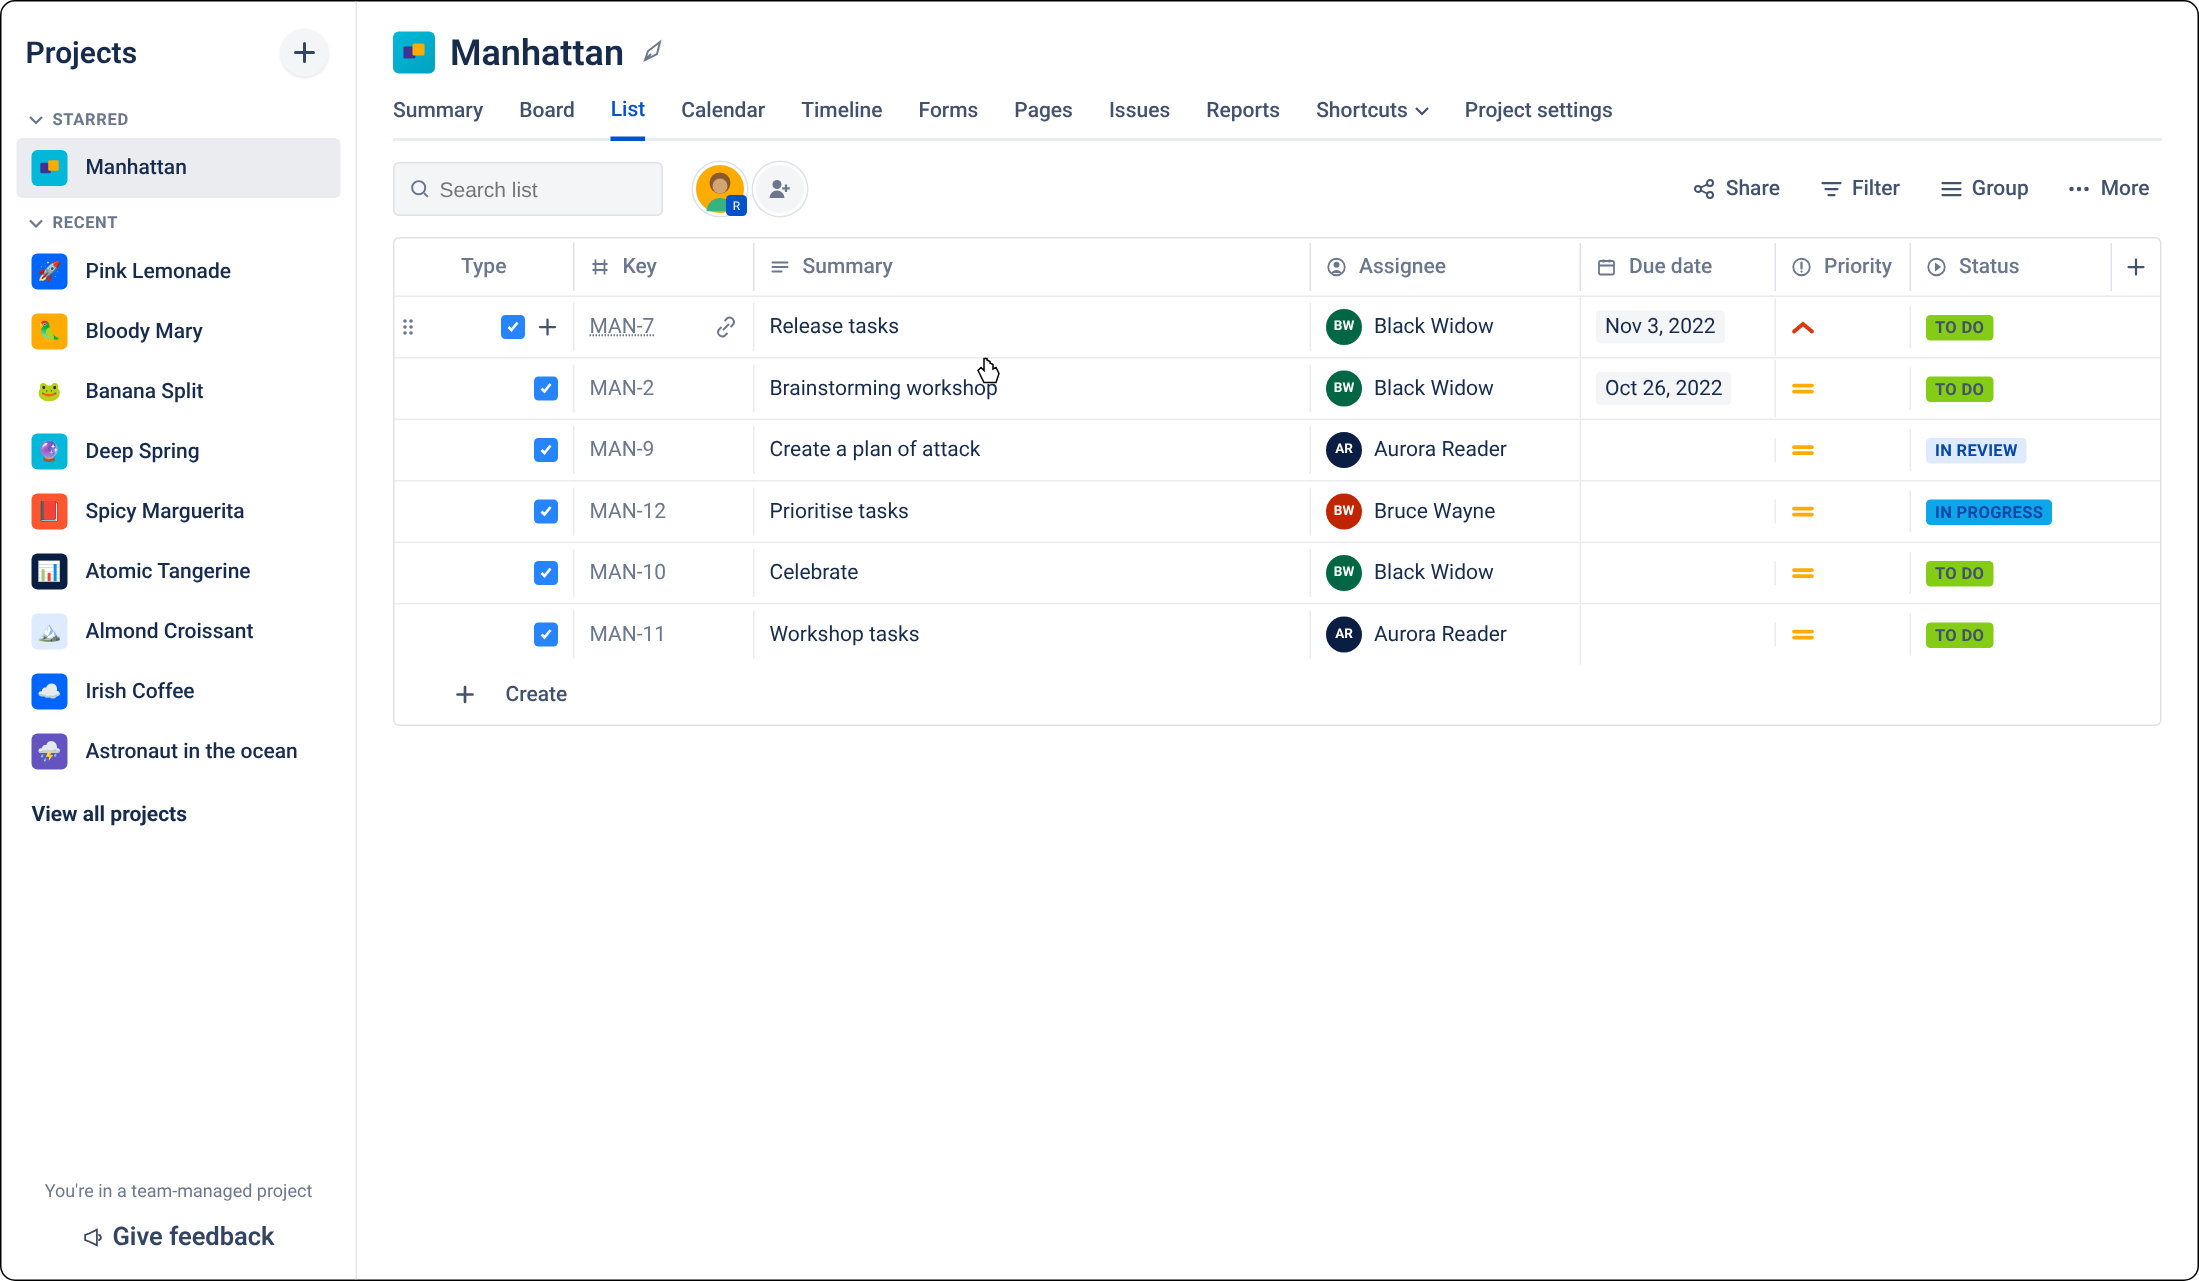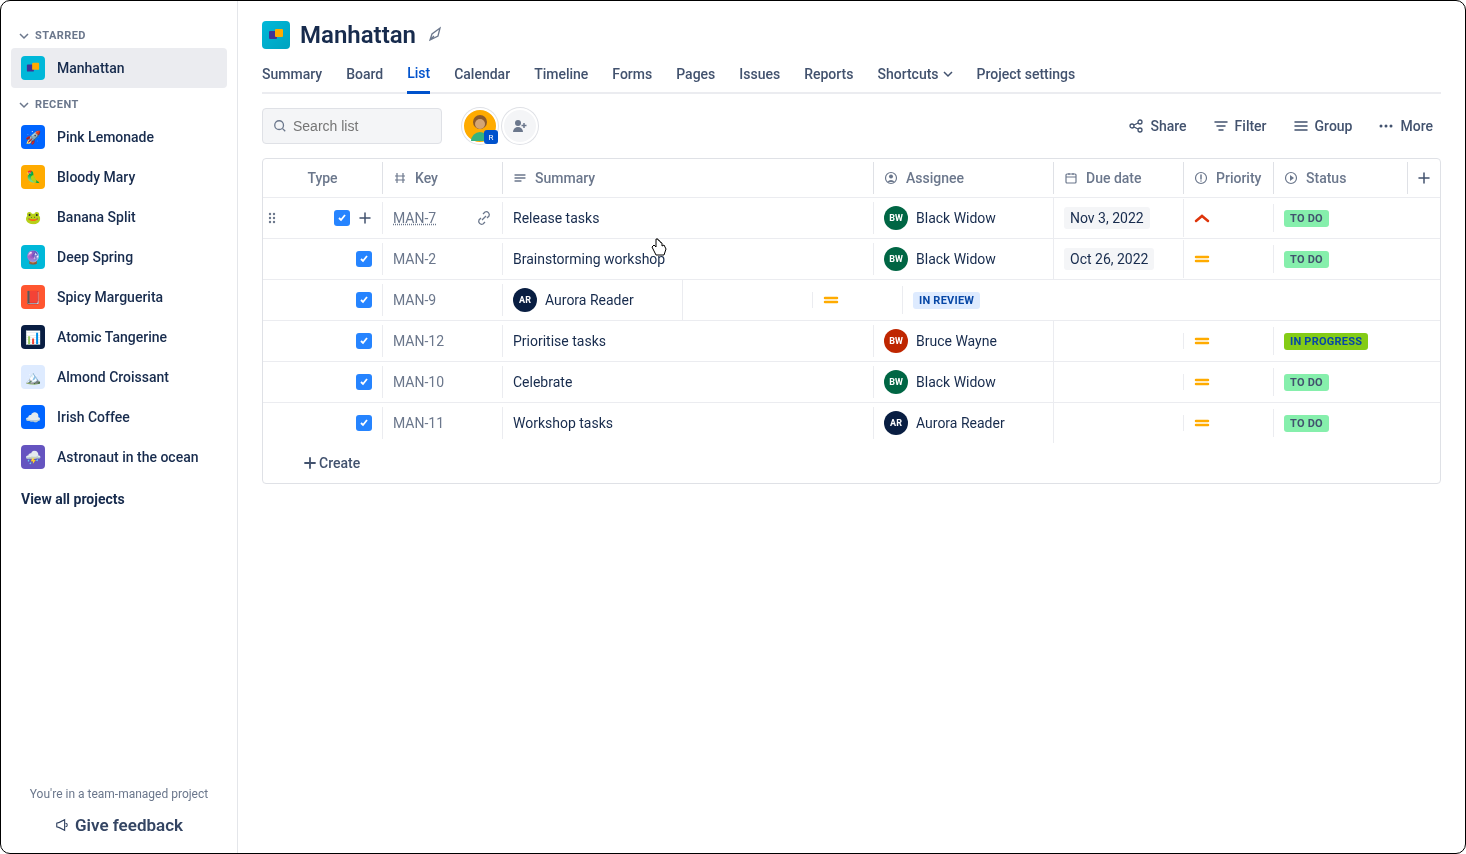--- a/index.html
+++ b/index.html
@@ -54,39 +54,47 @@
 .c-assignee { width:180px; border-right:1px solid #ebecf0; }
 .c-due { width:130px; border-right:1px solid #ebecf0; }
 .c-priority { width:90px; border-right:1px solid #ebecf0; justify-content:flex-start; }
 .c-status { width:134px; }
 .row.hdr .cell { border-right:1px solid #dfe1e6; }
 
 .task-check { width:16px; height:16px; background:#2684FF; border-radius:3px; display:flex; align-items:center; justify-content:center; color:#fff; }
 .avatar-sm { width:24px; height:24px; border-radius:50%; display:flex; align-items:center; justify-content:center; font-size:9px; color:#fff; font-weight:700; flex-shrink:0; }
 .date-chip { background:#f4f5f7; padding:3px 6px; border-radius:3px; font-size:14px; }
 .status-chip { padding:2px 6px; border-radius:3px; font-size:11px; font-weight:700; letter-spacing:.02em; }
-.st-todo { background:#86efac; color:#42526E; }
+.st-todo { background:#84cc16; color:#42526E; }
 .st-review { background:#DEEBFF; color:#0747A6; }
-.st-progress { background:#84cc16; color:#0747A6; }
+.st-progress { background:#0ea5e9; color:#0747A6; }
 .prio { width:16px; height:12px; }
 .add-col { width:32px; display:flex; justify-content:center; cursor:pointer; color:#42526E; }
 .hov-ctrls { position:absolute; left:4px; display:flex; gap:6px; color:#6B778C; }
 .link-icon { margin-left:auto; color:#6B778C; }
 .key-link { text-decoration: underline dotted; cursor:pointer; }
 .cursor-hand { position:absolute; left:412px; top:236px; pointer-events:none; }
-.create-row { padding: 12px 10px 12px 40px; display:flex; align-items:center; gap:2px; color:#42526E; font-weight:500; cursor:pointer; }
+.create-row { padding: 12px 10px 12px 40px; display:flex; align-items:center; gap:20px; color:#42526E; font-weight:500; cursor:pointer; }
 
 svg { display:block; }
 </style>
 </head>
 <body>
 
 <div class="app">
 
   <aside class="sidebar">
+    <div class="sidebar-header">
+      <div class="sidebar-title">Projects</div>
+      <div class="add-proj-btn">
+        <svg width="14" height="14" viewBox="0 0 14 14">
+            <path d="M7 1v12M1 7h12" stroke="#344563" stroke-width="2" stroke-linecap="round"></path>
+          </svg>
+      </div>
+    </div>
 
     <div class="section-hdr">
       <svg class="chev" viewBox="0 0 10 10">
           <path d="M1 3l4 4 4-4" stroke="#6B778C" stroke-width="1.5" fill="none"></path>
         </svg>
       <span>STARRED</span>
     </div>
     <div id="starred-list">
         <div class="proj-item sel">
           <div class="proj-icon" style="background:#00B8D9">
@@ -404,20 +412,21 @@
       <span class="task-check">
                 <svg width="10" height="10" viewBox="0 0 10 10">
                   <path d="M2 5l2 2 4-5" stroke="#fff" stroke-width="1.8" fill="none"></path>
                 </svg>
               </span>
 
     </div>
     <div class="cell c-key">
               <span class="">MAN-9</span>
             </div>
+    <div class="cell c-summary">Create a plan of attack</div>
     <div class="cell c-assignee">
       <span class="avatar-sm" style="background:#091E42">AR</span>
       <span>Aurora Reader</span>
     </div>
     <div class="cell c-due"></div>
     <div class="cell c-priority">
               <span>
                 <svg class="prio" viewBox="0 0 16 12">
                   <path d="M2 4h12M2 8h12" stroke="#FFAB00" stroke-width="2.5" stroke-linecap="round"></path>
                 </svg>

